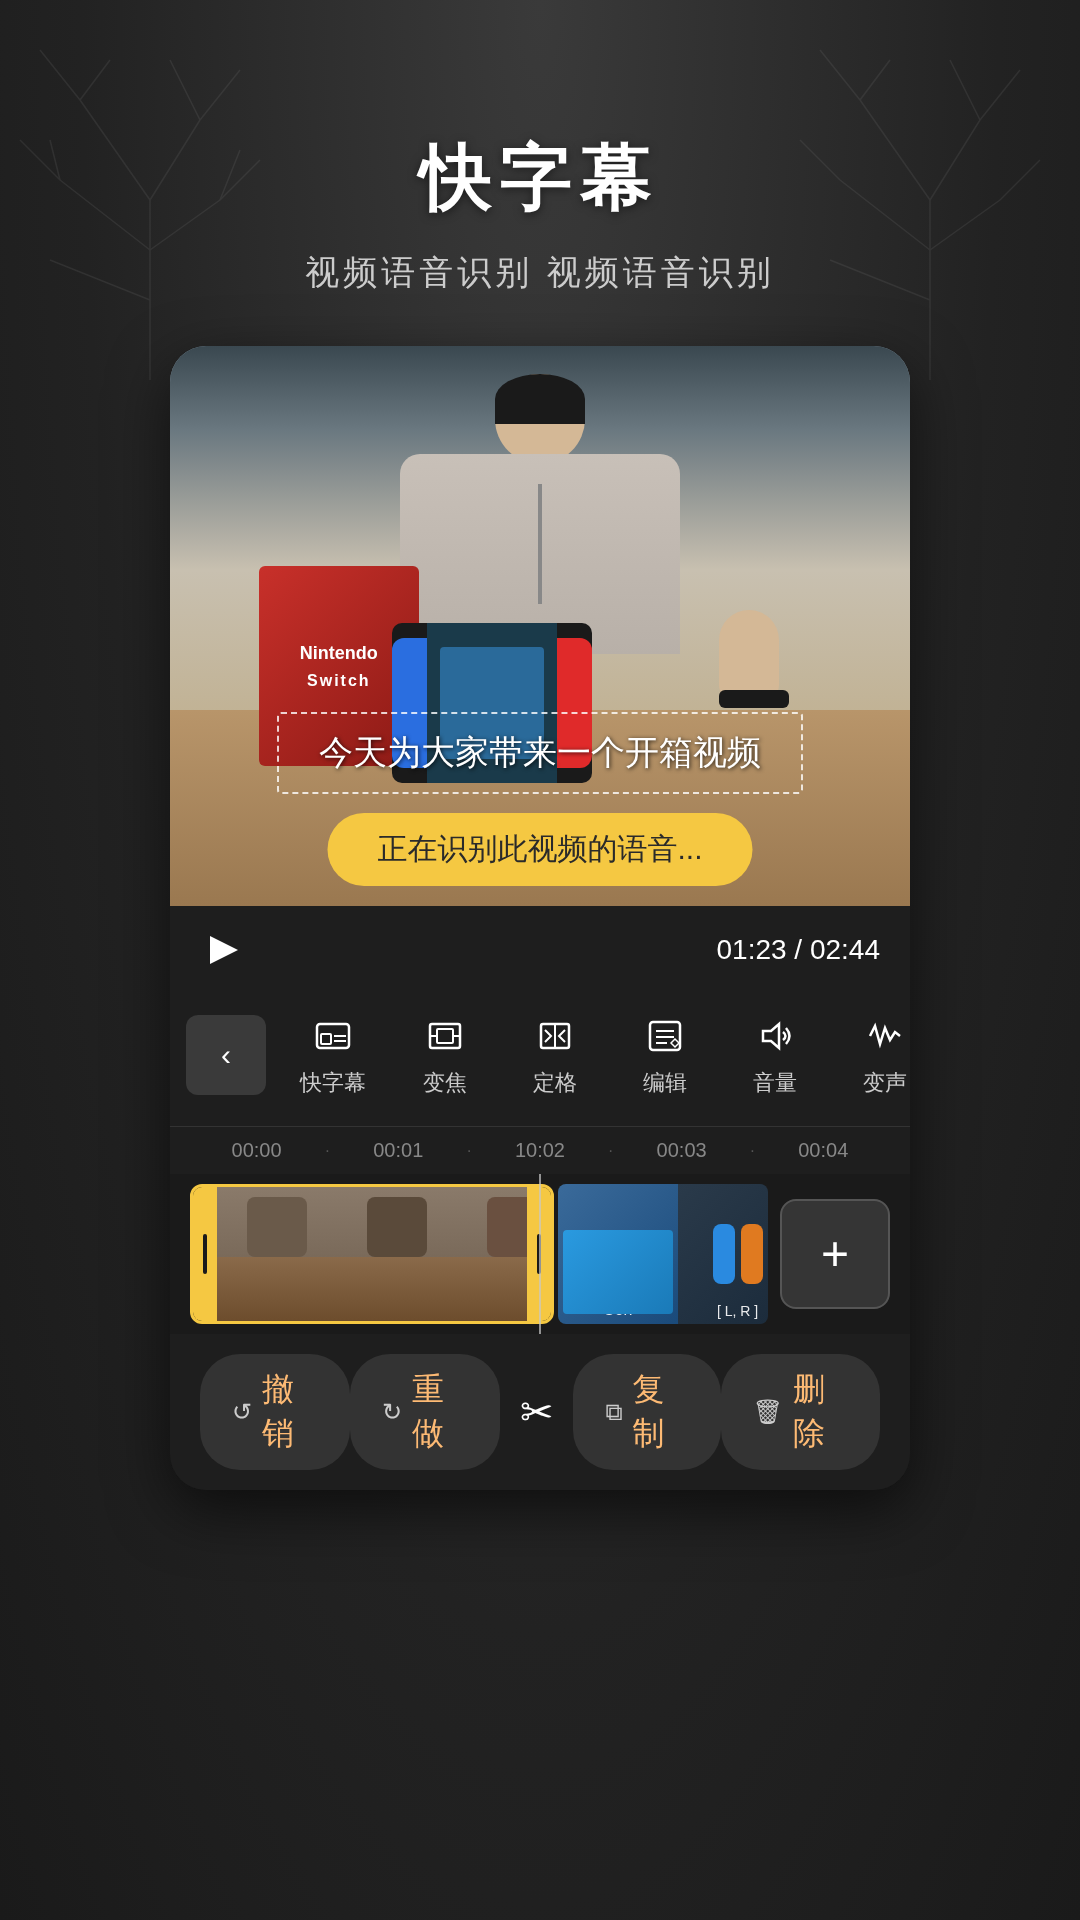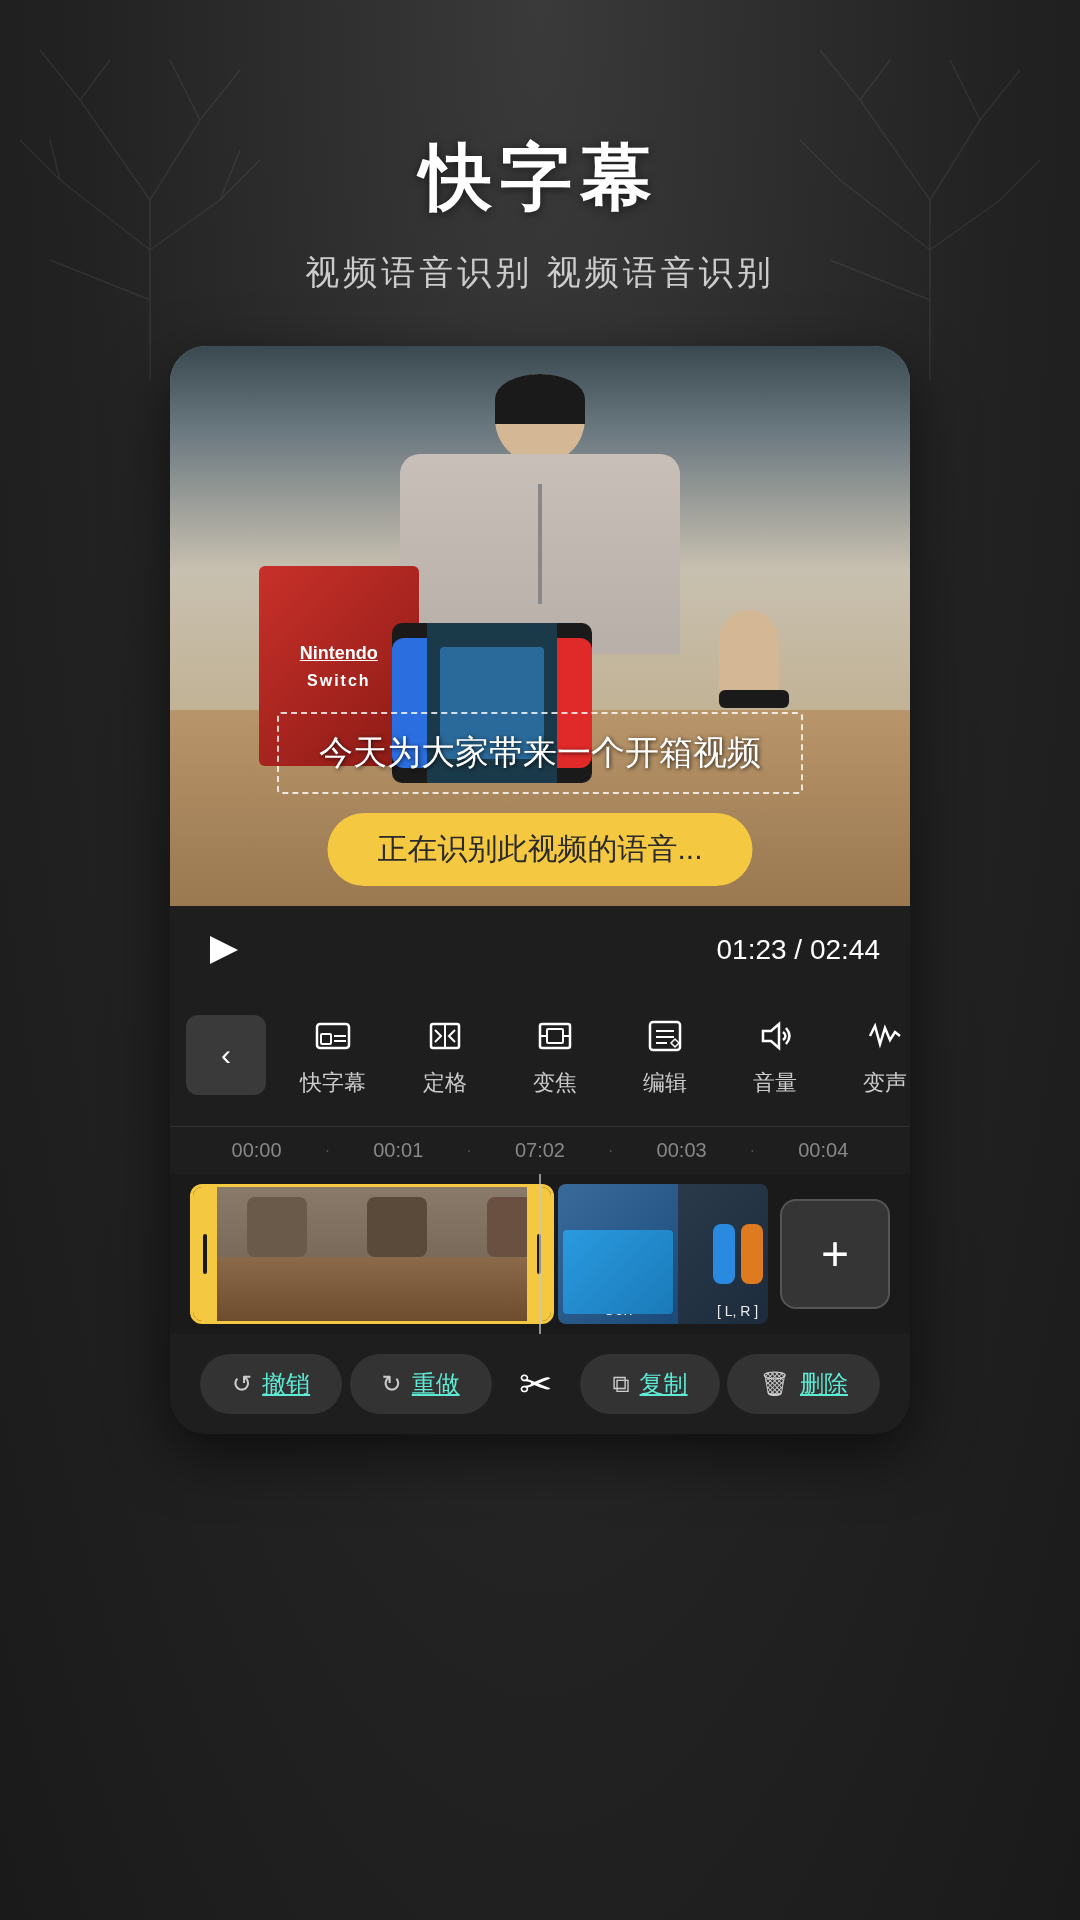--- a/index.html
+++ b/index.html
@@ -376,23 +376,22 @@
       min-width: 140px;
       justify-content: center;
     }
 
     .action-icon {
       color: #cccccc;
       font-size: 24px;
     }
 
     .action-label {
-      color: #5eead4;
-      font-size: 24px;
-      text-decoration: underline;
+      color: #fdba74;
+      font-size: 32px;
     }
 
     .cut-btn {
       display: flex;
       flex-direction: column;
       align-items: center;
       padding: 0 20px;
     }
 
     .scissors-icon {
@@ -502,21 +501,21 @@
           <div style="width:280px;height:200px;background:linear-gradient(180deg,#c8c0b8,#b8b0a8);border-radius:20px 20px 0 0;position:absolute;top:80px;left:50%;transform:translateX(-50%);">
 
             <div style="width:4px;height:120px;background:#888;position:absolute;top:30px;left:50%;transform:translateX(-50%);"></div>
           </div>
         </div>
 
         <div style="position:absolute;bottom:0;left:0;right:0;height:35%;background:linear-gradient(180deg,#b8956a,#9a7850);"></div>
 
         <div style="position:absolute;bottom:25%;left:12%;width:160px;height:200px;">
           <div style="width:100%;height:100%;background:linear-gradient(135deg,#c8302a,#8b1a15);border-radius:6px;display:flex;flex-direction:column;align-items:center;justify-content:center;gap:8px;">
-            <div style="color:white;font-size:18px;font-weight:700;text-decoration:underline;">Nintendo</div>
+            <div style="color:white;font-size:18px;font-weight:700;">Nintendo</div>
             <div style="color:white;font-size:16px;font-weight:800;letter-spacing:2px;">Switch</div>
           </div>
         </div>
 
         <div style="position:absolute;bottom:22%;left:30%;width:200px;height:160px;">
           <div style="width:100%;height:100%;background:#1a1a1a;border-radius:10px;display:flex;align-items:center;justify-content:center;overflow:hidden;">
 
             <div style="width:35px;height:130px;background:#2a6ee0;border-radius:12px 0 0 12px;flex-shrink:0;"></div>
 
             <div style="flex:1;height:100%;background:#1a3a4a;display:flex;align-items:center;justify-content:center;">
@@ -564,39 +563,39 @@
               <line x1="21" y1="20" x2="33" y2="20" stroke-width="2"></line>
               <line x1="21" y1="25" x2="33" y2="25" stroke-width="2"></line>
             </svg>
           </div>
           <span class="tool-label">快字幕</span>
         </div>
 
         <div class="tool-item">
           <div class="tool-icon">
             <svg viewBox="0 0 40 40">
+              <rect x="5" y="8" width="30" height="24" rx="2" stroke-width="2.5"></rect>
+              <rect x="12" y="13" width="16" height="14" rx="1" stroke-width="2"></rect>
+              <line x1="5" y1="20" x2="12" y2="20" stroke-width="2"></line>
+              <line x1="28" y1="20" x2="35" y2="20" stroke-width="2"></line>
+            </svg>
+          </div>
+          <span class="tool-label">变焦</span>
+        </div>
+
+        <div class="tool-item">
+          <div class="tool-icon">
+            <svg viewBox="0 0 40 40">
               <rect x="6" y="8" width="28" height="24" rx="2" stroke-width="2.5"></rect>
               <line x1="20" y1="8" x2="20" y2="32" stroke-width="2"></line>
               <path d="M10 14 L16 20 L10 26" stroke-width="2"></path>
               <path d="M30 14 L24 20 L30 26" stroke-width="2"></path>
             </svg>
           </div>
           <span class="tool-label">定格</span>
-        </div>
-
-        <div class="tool-item">
-          <div class="tool-icon">
-            <svg viewBox="0 0 40 40">
-              <rect x="5" y="8" width="30" height="24" rx="2" stroke-width="2.5"></rect>
-              <rect x="12" y="13" width="16" height="14" rx="1" stroke-width="2"></rect>
-              <line x1="5" y1="20" x2="12" y2="20" stroke-width="2"></line>
-              <line x1="28" y1="20" x2="35" y2="20" stroke-width="2"></line>
-            </svg>
-          </div>
-          <span class="tool-label">变焦</span>
         </div>
 
         <div class="tool-item">
           <div class="tool-icon">
             <svg viewBox="0 0 40 40">
               <rect x="5" y="6" width="30" height="28" rx="3" stroke-width="2.5"></rect>
               <line x1="11" y1="15" x2="29" y2="15" stroke-width="2"></line>
               <line x1="11" y1="21" x2="29" y2="21" stroke-width="2"></line>
               <line x1="11" y1="27" x2="22" y2="27" stroke-width="2"></line>
               <path d="M26 27 L30 23 L34 27 L30 31 Z" stroke-width="1.5"></path>
@@ -632,21 +631,21 @@
       <div class="ruler-inner">
         <div class="ruler-item">
           <span class="ruler-time">00:00</span>
         </div>
         <span class="ruler-dot">·</span>
         <div class="ruler-item">
           <span class="ruler-time">00:01</span>
         </div>
         <span class="ruler-dot">·</span>
         <div class="ruler-item">
-          <span class="ruler-time">07:02</span>
+          <span class="ruler-time">10:02</span>
         </div>
         <span class="ruler-dot">·</span>
         <div class="ruler-item">
           <span class="ruler-time">00:03</span>
         </div>
         <span class="ruler-dot">·</span>
         <div class="ruler-item">
           <span class="ruler-time">00:04</span>
         </div>
       </div>

